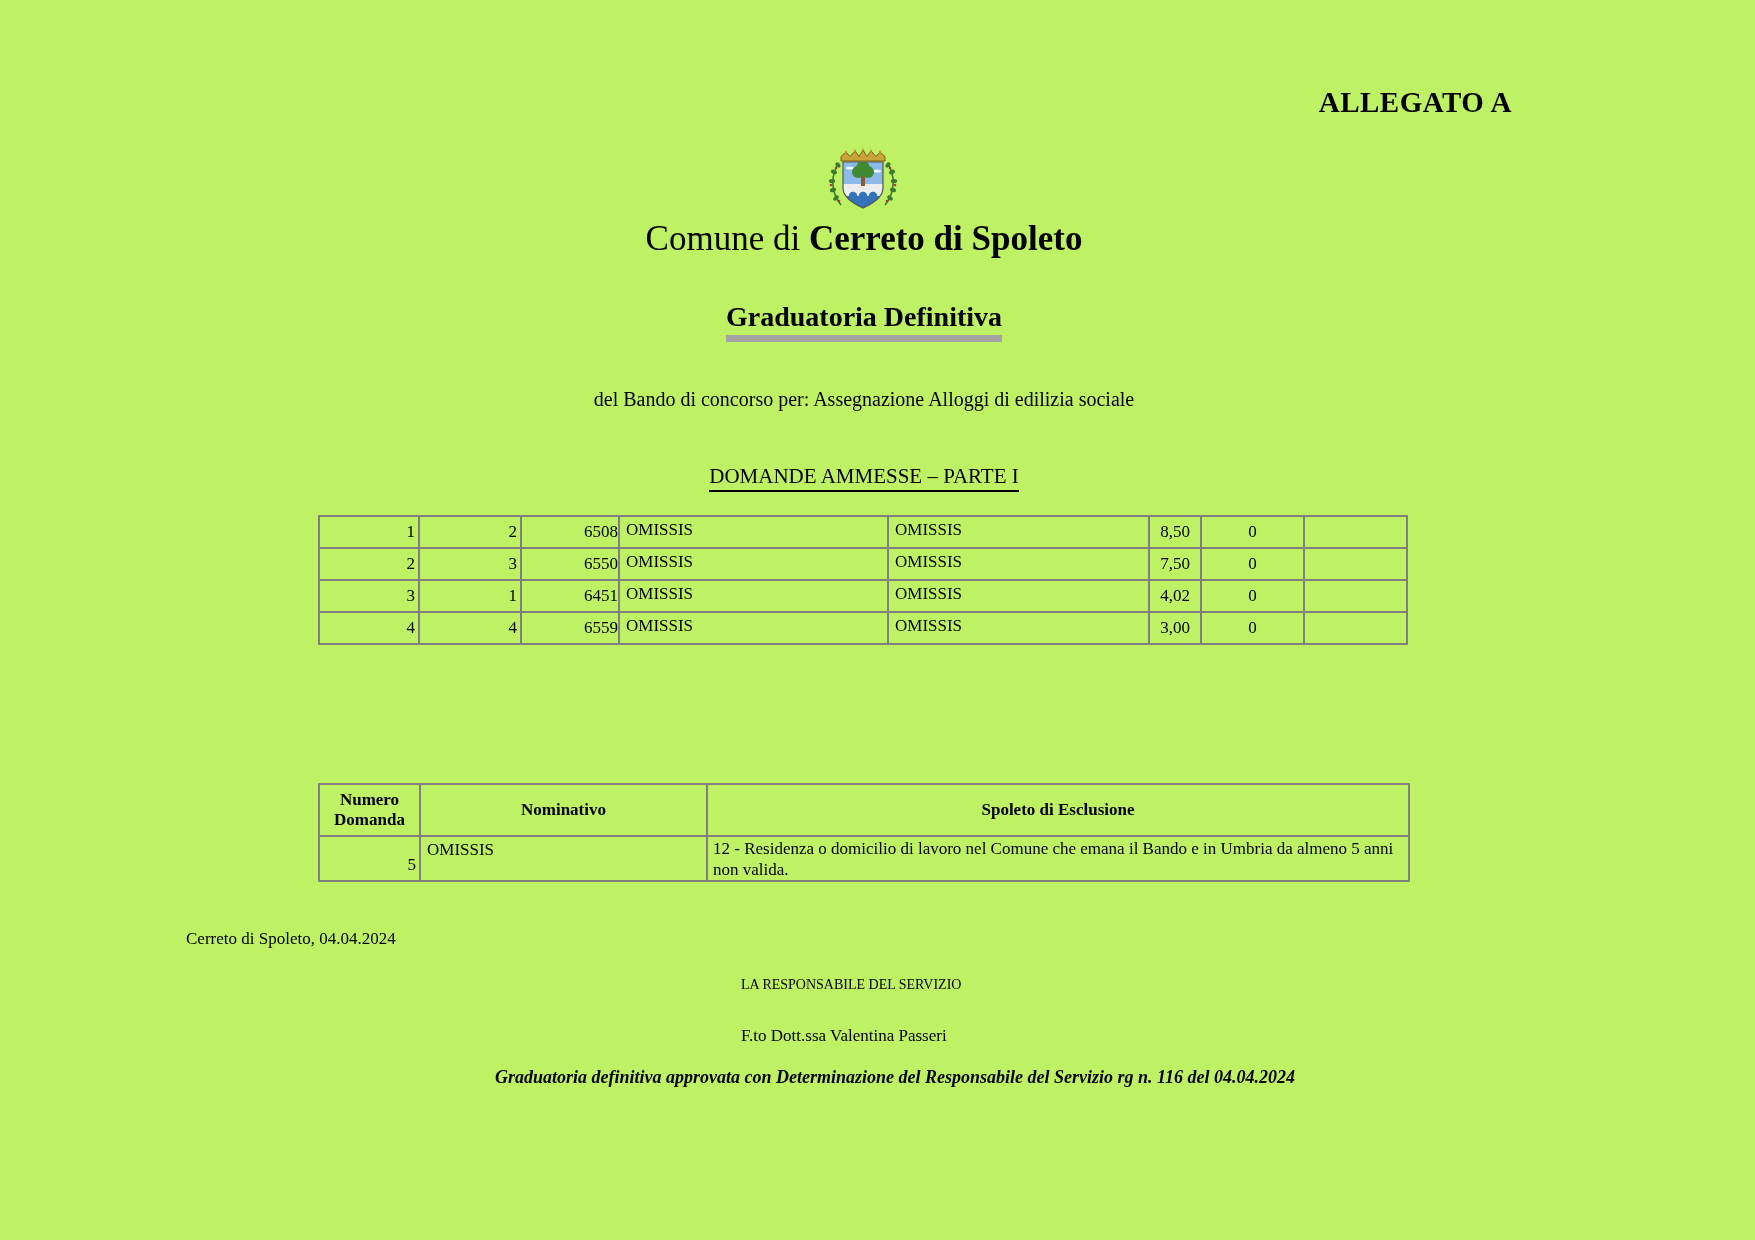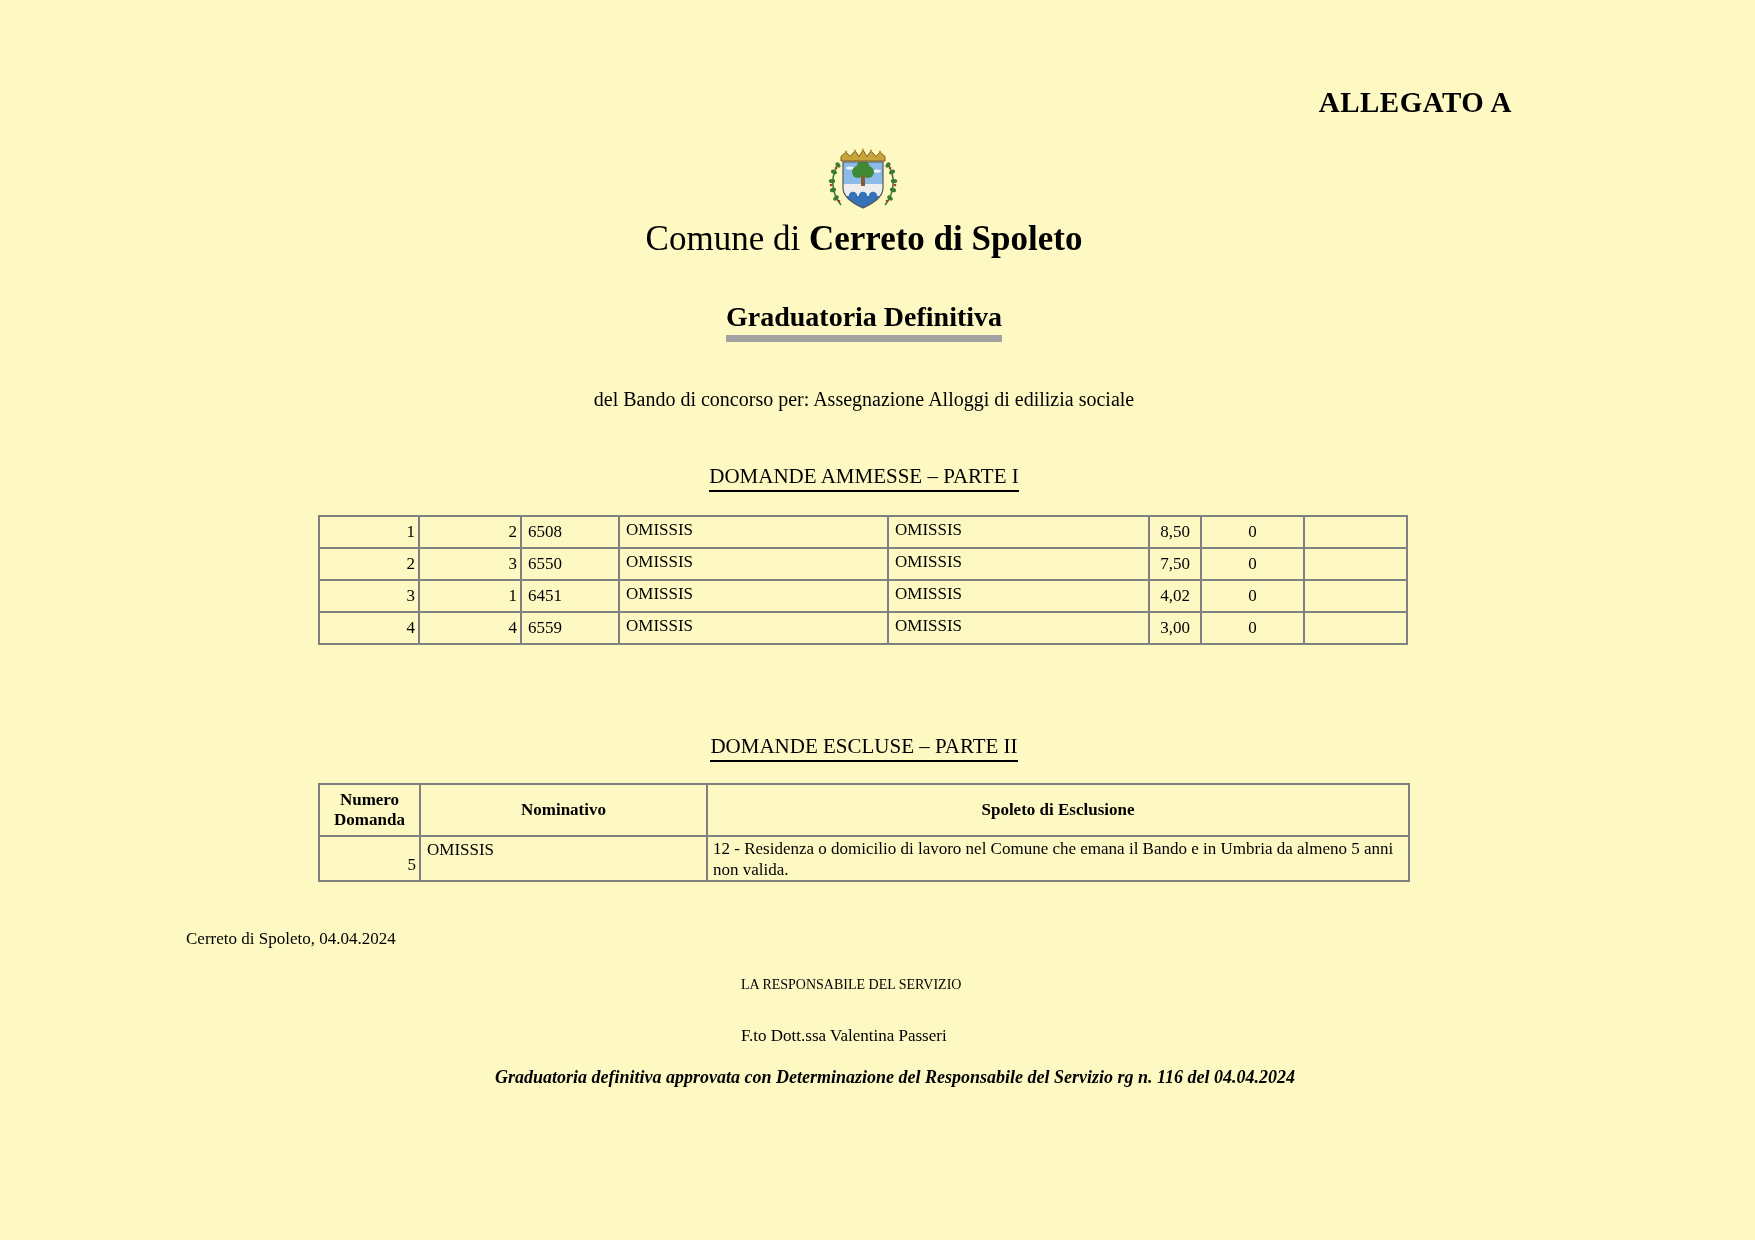--- a/index.html
+++ b/index.html
@@ -1,18 +1,18 @@
 <!DOCTYPE html>
 <html><head>
 <meta charset="utf-8">
 <style>
   html,body { margin:0; padding:0; background:#ffffff; }
   .page {
     position:relative; width:1755px; height:1240px;
-    background:#fef9c3; color:#000;
+    background:#bef264; color:#000;
     font-family:"Liberation Serif", serif;
     overflow:hidden;
   }
   .allegato {
     position:absolute; top:86px; right:243px;
     font-size:29px; font-weight:bold; letter-spacing:0.5px;
   }
   .crest { position:absolute; left:826px; top:148px; width:74px; height:64px; }
   .centered { position:absolute; left:0; width:1728px; text-align:center; }
   .comune { top:219px; font-size:35px; }
@@ -30,21 +30,21 @@
   table { position:absolute; border-collapse:collapse; table-layout:fixed; font-size:17px; }
   td, th { border:2px solid #808080; overflow:hidden; }
   .tbl-ammesse { left:318px; top:515px; width:1088px; }
   .tbl-ammesse tr.hdr { height:51px; }
   .tbl-ammesse tr.row { height:32px; }
   .tbl-escluse { left:318px; top:783px; width:1090px; }
   .tbl-escluse tr.hdr { height:52px; }
   .tbl-escluse tr.row { height:43px; }
   th { font-weight:bold; text-align:center; vertical-align:middle; line-height:1.15; padding:0 2px; }
   td.num-r { text-align:right; vertical-align:bottom; padding:0 3px 5px 0; }
-  td.proto { text-align:left; vertical-align:bottom; padding:0 0 5px 6px; }
+  td.proto { text-align:right; vertical-align:bottom; padding:0 0 5px 6px; }
   td.omis  { text-align:left; vertical-align:top; padding:3px 0 0 6px; }
   td.ctr   { text-align:center; vertical-align:middle; }
   td.motivi{ text-align:left; vertical-align:top; padding:2px 5px 0 5px; line-height:1.22; }
 
   .place-date { position:absolute; left:186px; top:929px; font-size:17px; }
   .responsabile { position:absolute; left:741px; top:977px; font-size:14px; }
   .firma { position:absolute; left:741px; top:1026px; font-size:17px; }
   .approvazione {
     position:absolute; left:0; top:1067px; width:1790px; text-align:center;
     font-size:18px; font-weight:bold; font-style:italic;
@@ -172,21 +172,20 @@
       <td class="proto">6559</td>
       <td class="omis">OMISSIS</td>
       <td class="omis">OMISSIS</td>
       <td class="ctr">3,00</td>
       <td class="ctr">0</td>
       <td class="ctr"></td>
     </tr>
   </tbody>
     </table>
 
-  <div class="centered section-heading heading-2"><span>DOMANDE ESCLUSE – PARTE II</span></div>
 
   <table class="tbl-escluse">
     <colgroup>
       <col style="width:101px">
         <col style="width:287px">
         <col style="width:702px">
     </colgroup>
     <tbody>
         <tr class="hdr">
       <th>Numero Domanda</th>

